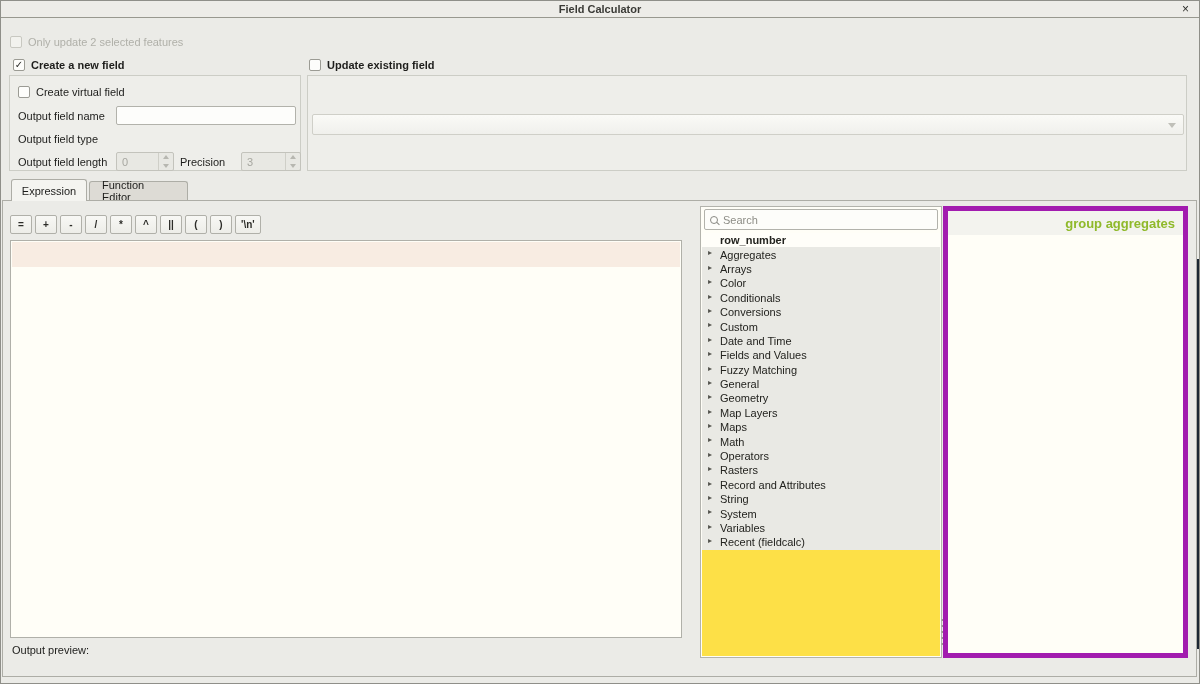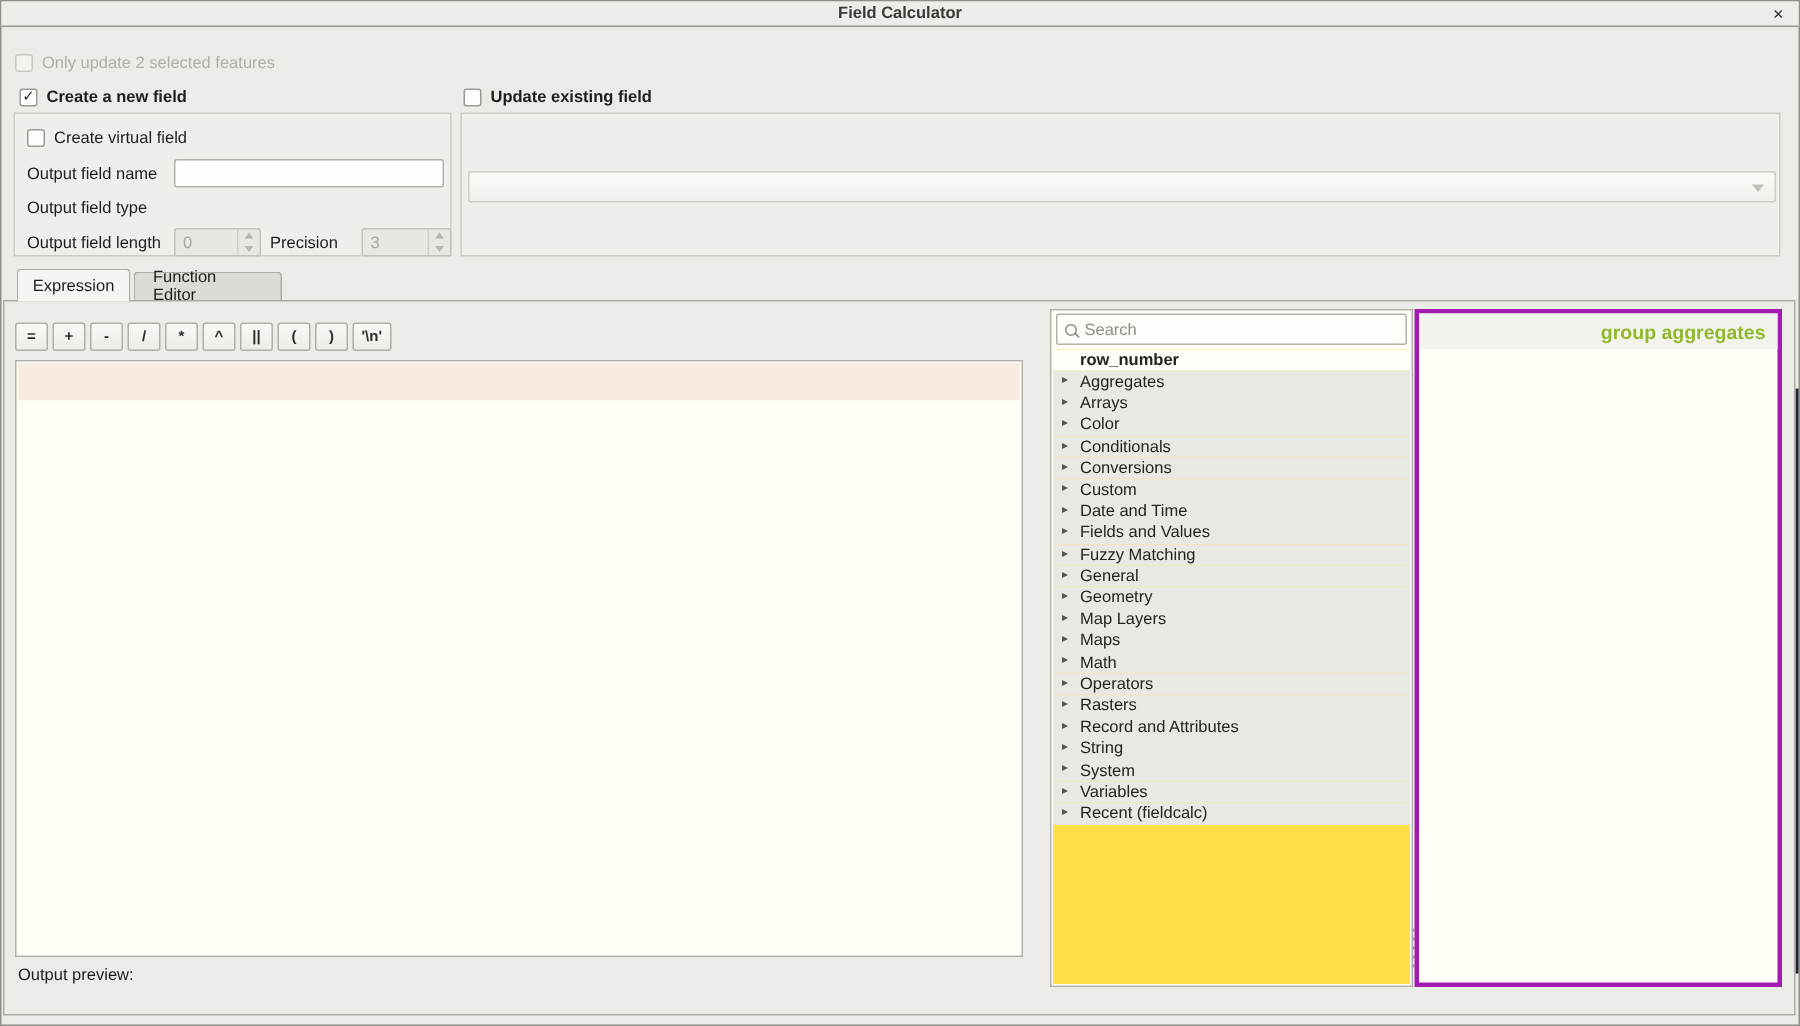--- a/index.html
+++ b/index.html
@@ -99,21 +99,21 @@
   .trow.sel { background:#fffef9; font-weight:bold; padding-left:18px; }
   .trow .exp { position:absolute; left:6px; top:1px; font-size:8px; color:#55554f; }
 
   
   .splitter { position:absolute; left:938px; top:418px; width:3px; height:26px;
     background-image:radial-gradient(circle, #9a9a93 1px, transparent 1.2px);
     background-size:3px 6px; background-repeat:repeat-y; background-position:center; }
 
   
   .helppanel { position:absolute; left:940px; top:5px; width:245px; height:452px;
-    background:#fffef7; border:3px solid #a21caf; }
+    background:#fffef7; border:5px solid #a21caf; }
   .helptitle { background:#f3f3ee; text-align:right; padding:5px 8px 4px 8px;
     font-size:13px; font-weight:bold; }
   .helpbody { padding:6px 8px; color:#2c2c28; line-height:14px; font-size:11px; }
 
   .previewlbl { position:absolute; left:9px; top:443px; color:#1d1d1b; }
 
   
   .edge-dark { position:absolute; right:0; top:258px; width:3px; height:390px;
     background:#1c2733; }
 </style>

